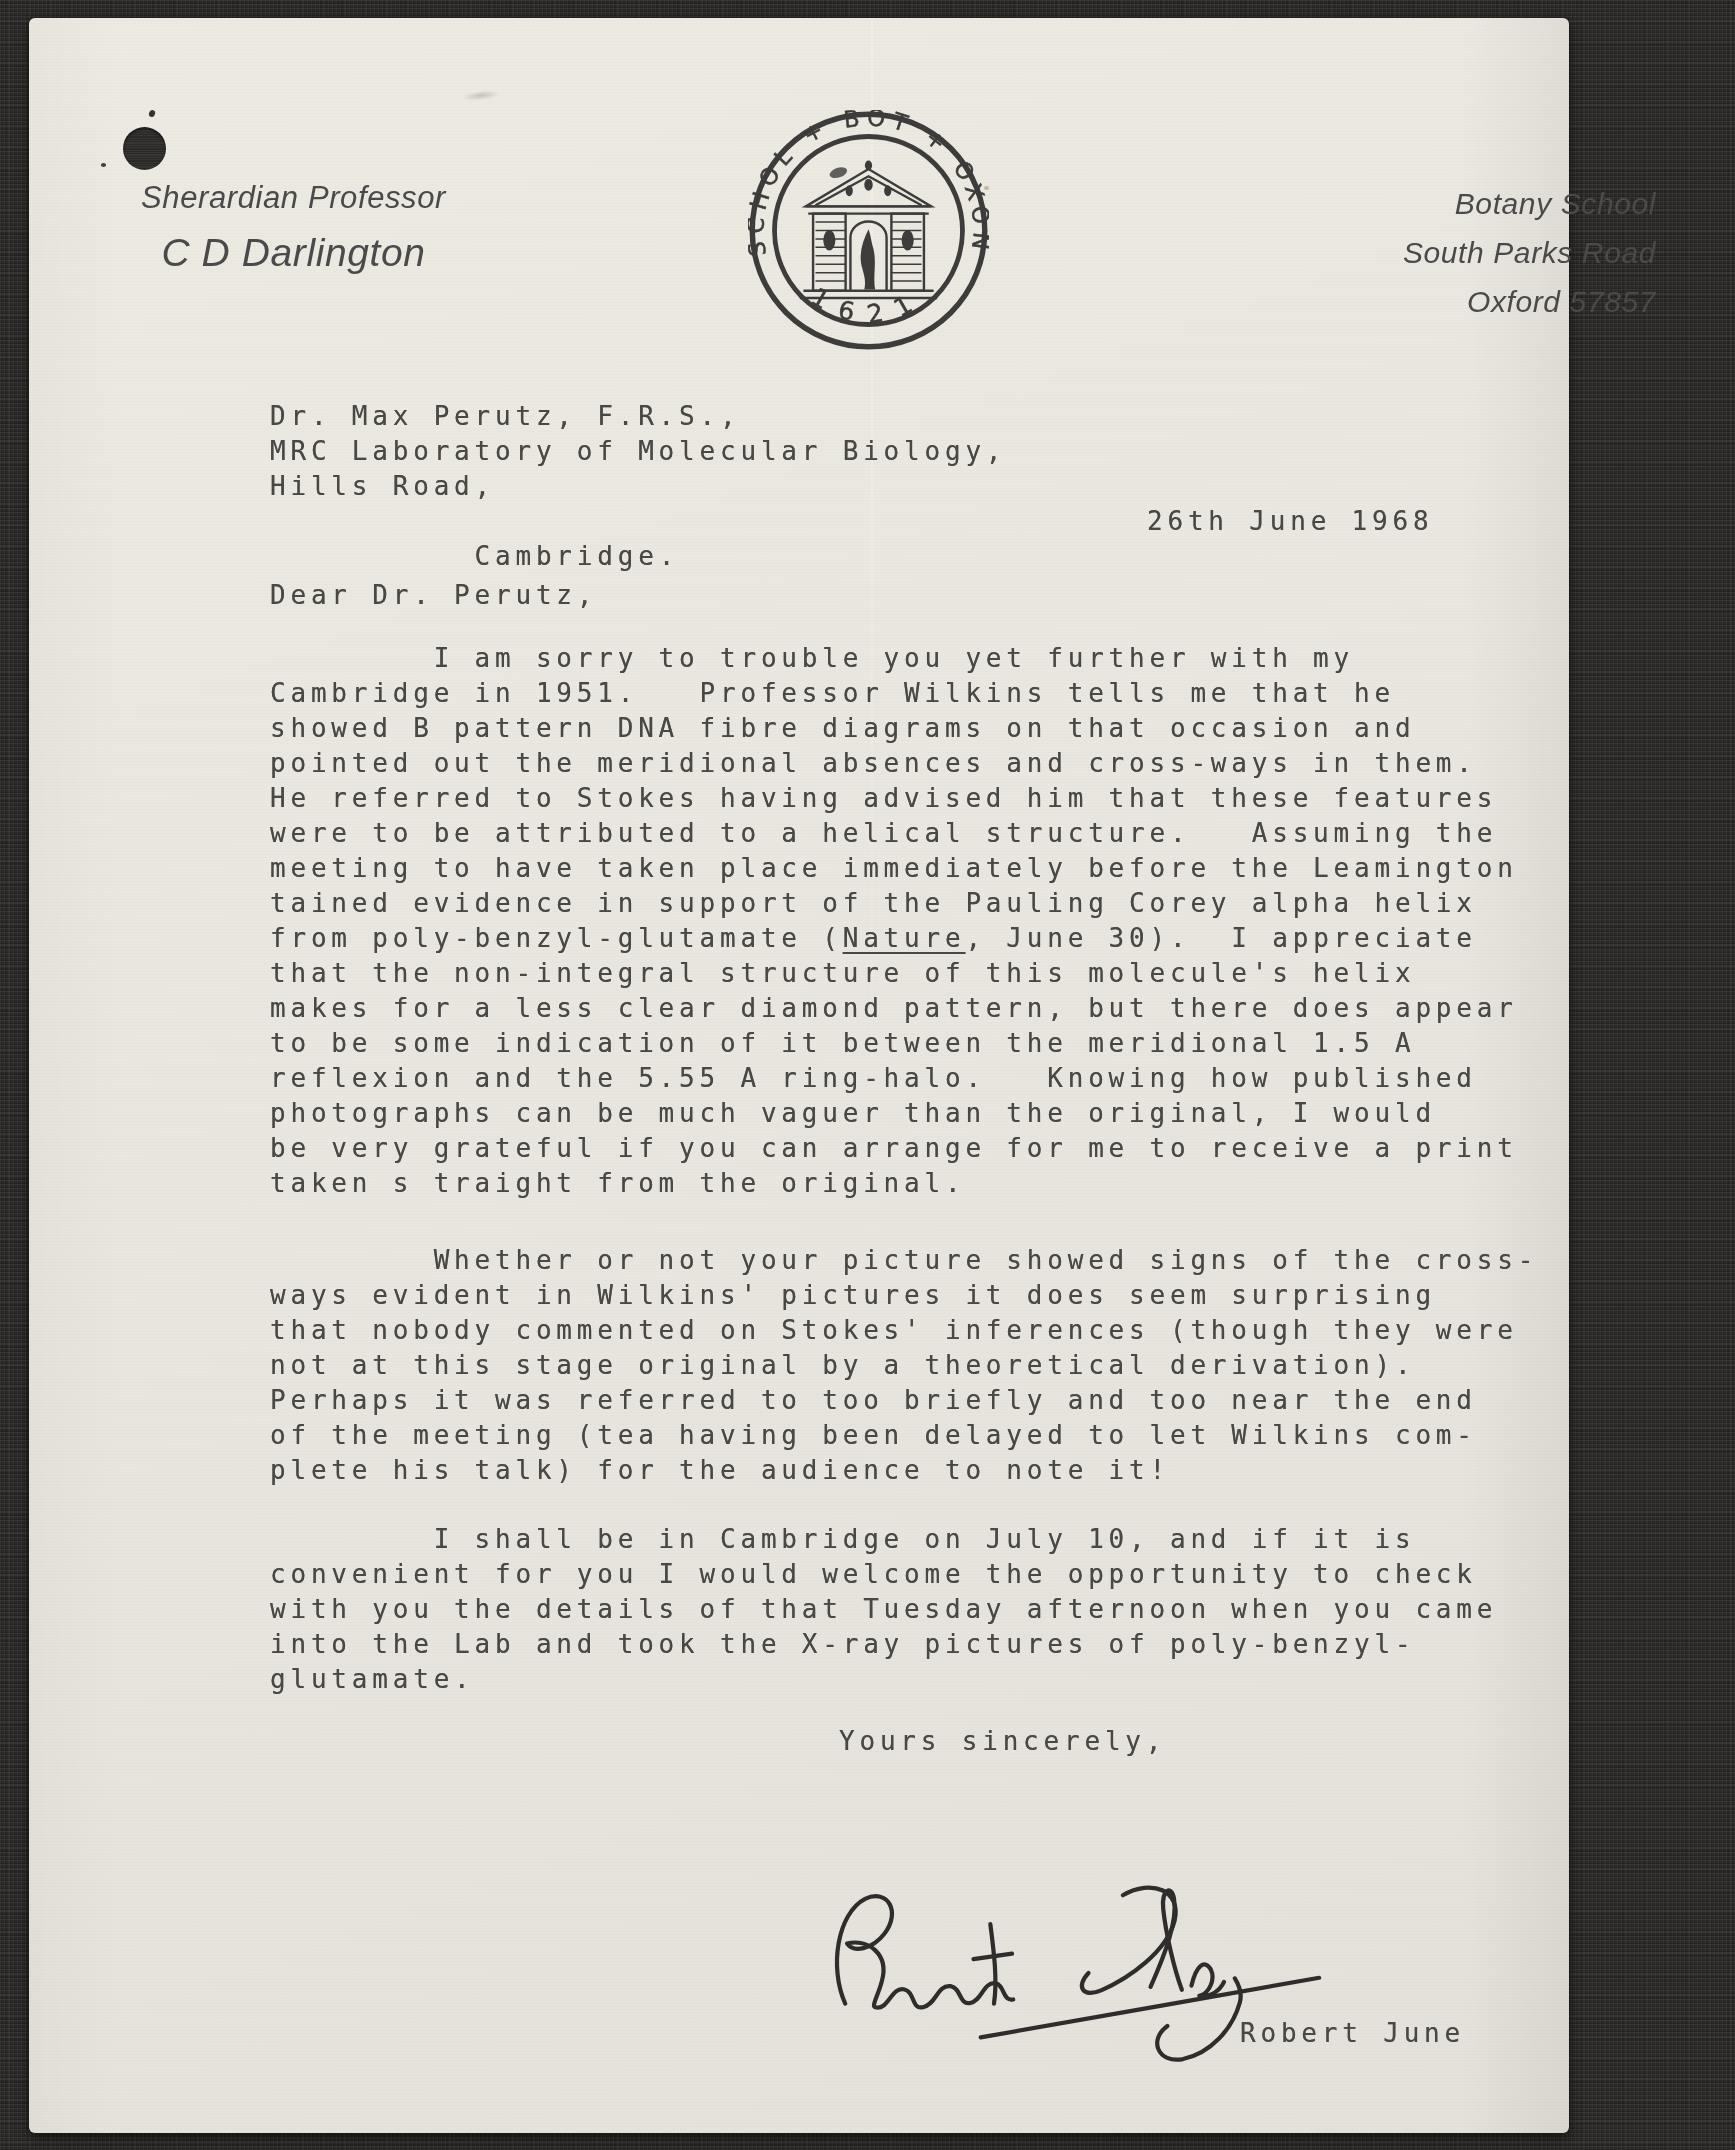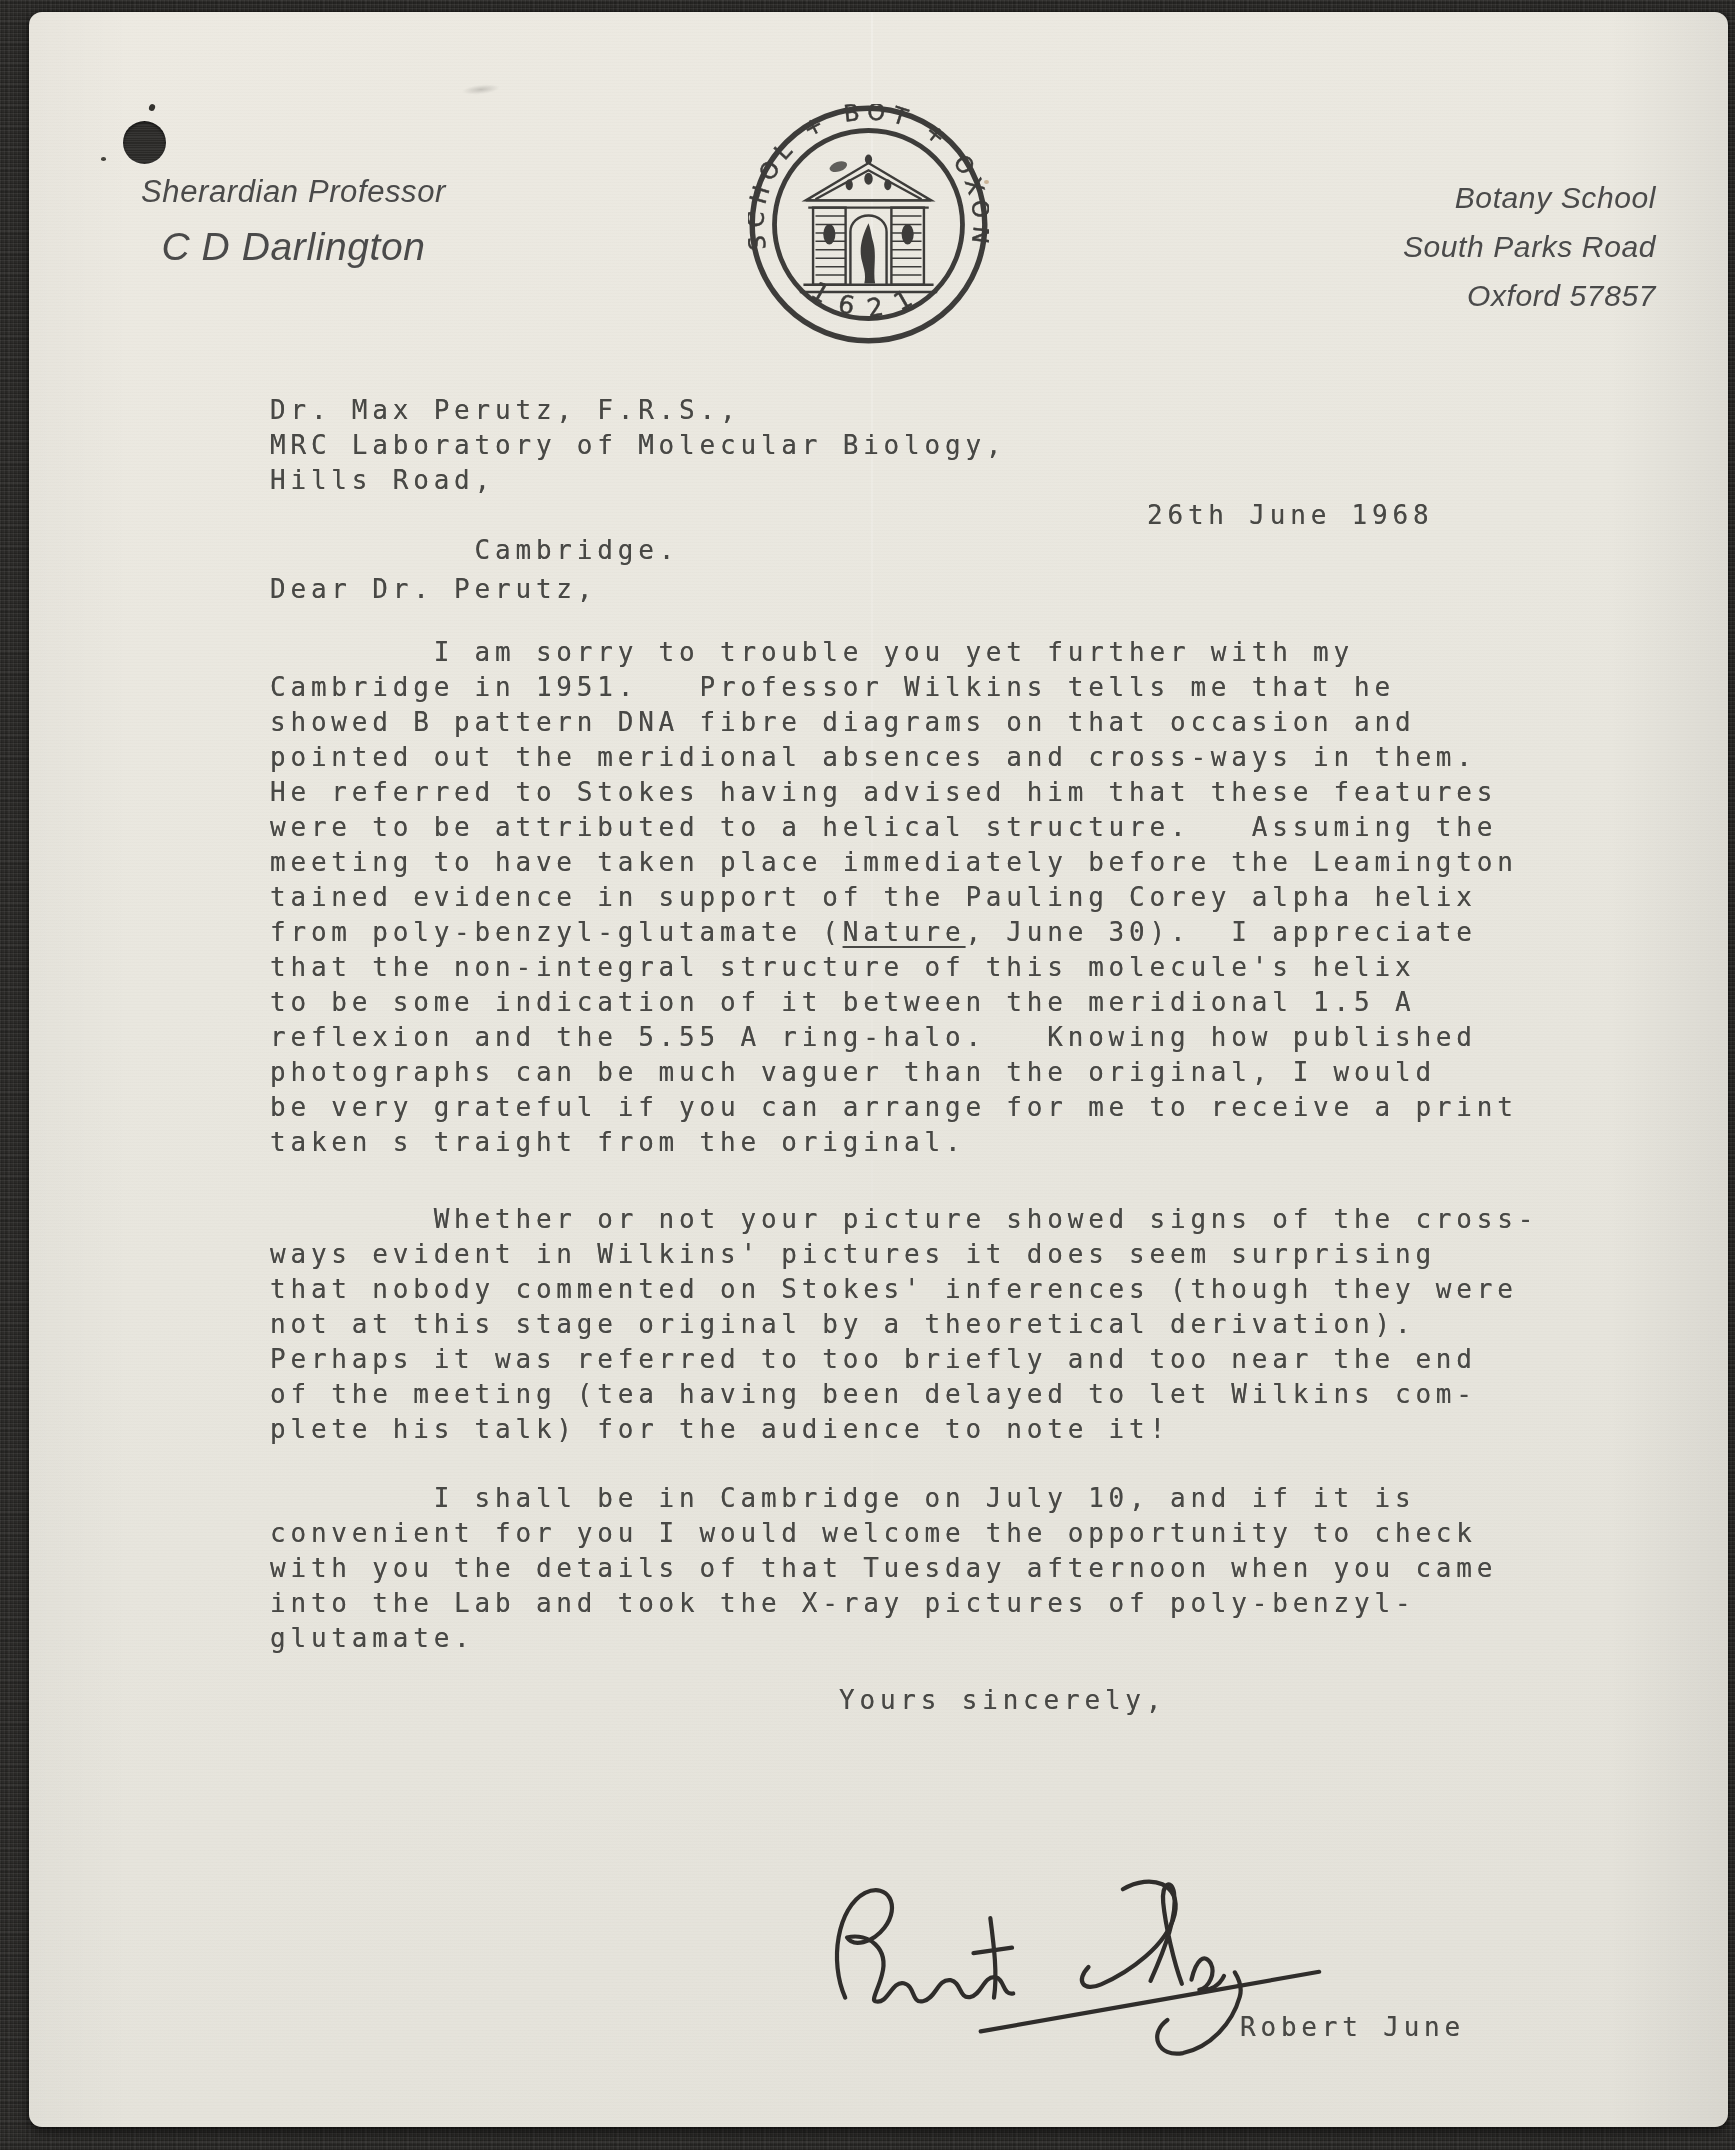--- a/index.html
+++ b/index.html
@@ -6,23 +6,23 @@
   body{
     width:1735px;height:2151px;
     background-color:#2b2a28;
     background-image:
       repeating-linear-gradient(0deg, rgba(255,255,255,0.05) 0 1.2px, rgba(0,0,0,0.14) 1.2px 2.4px, transparent 2.4px 4.2px),
       repeating-linear-gradient(90deg, rgba(255,255,255,0.04) 0 1.2px, rgba(0,0,0,0.10) 1.2px 2.4px, transparent 2.4px 4.2px);
     overflow:hidden;
     font-family:"DejaVu Sans Mono", monospace;
   }
   .paper{
-    position:absolute; left:29px; top:12px; width:1699px; height:2115px;
+    position:absolute; left:29px; top:18px; width:1540px; height:2115px;
     background:linear-gradient(160deg,#edeae2 0%, #e9e7df 38%, #e3e1d9 100%);
-    border-radius:13px;
+    border-radius:6px;
     box-shadow:0 4.8px 12px rgba(0,0,0,0.55), 0 0 2.4px rgba(0,0,0,0.4);
   }
   .paper-grain{
     position:absolute; inset:0;
     background-image:repeating-linear-gradient(0deg, rgba(90,80,60,0.015) 0 1.2px, transparent 1.2px 3px);
     pointer-events:none;
   }
   .shade{
     position:absolute; inset:0;
     background:linear-gradient(to right, rgba(0,0,0,0.025), transparent 6%, transparent 93%, rgba(0,0,0,0.05));
@@ -163,20 +163,21 @@
         <div class="ln">        I am sorry to trouble you yet further with my</div>
         <div class="ln">Cambridge in 1951.   Professor Wilkins tells me that he</div>
         <div class="ln">showed B pattern DNA fibre diagrams on that occasion and</div>
         <div class="ln">pointed out the meridional absences and cross-ways in them.</div>
         <div class="ln">He referred to Stokes having advised him that these features</div>
         <div class="ln">were to be attributed to a helical structure.   Assuming the</div>
         <div class="ln">meeting to have taken place immediately before the Leamington</div>
         <div class="ln">tained evidence in support of the Pauling Corey alpha helix</div>
         <div class="ln"><span>from poly-benzyl-glutamate (</span><span class="u-word">Nature</span><span>, June 30).  I appreciate</span></div>
         <div class="ln">that the non-integral structure of this molecule's helix</div>
+        <div class="ln">makes for a less clear diamond pattern, but there does appear</div>
         <div class="ln">to be some indication of it between the meridional 1.5 A</div>
         <div class="ln">reflexion and the 5.55 A ring-halo.   Knowing how published</div>
         <div class="ln">photographs can be much vaguer than the original, I would</div>
         <div class="ln">be very grateful if you can arrange for me to receive a print</div>
         <div class="ln">taken s traight from the original.</div>
       </div>
 
       <div class="para p2">
         <div class="ln">        Whether or not your picture showed signs of the cross-</div>
         <div class="ln">ways evident in Wilkins' pictures it does seem surprising</div>

